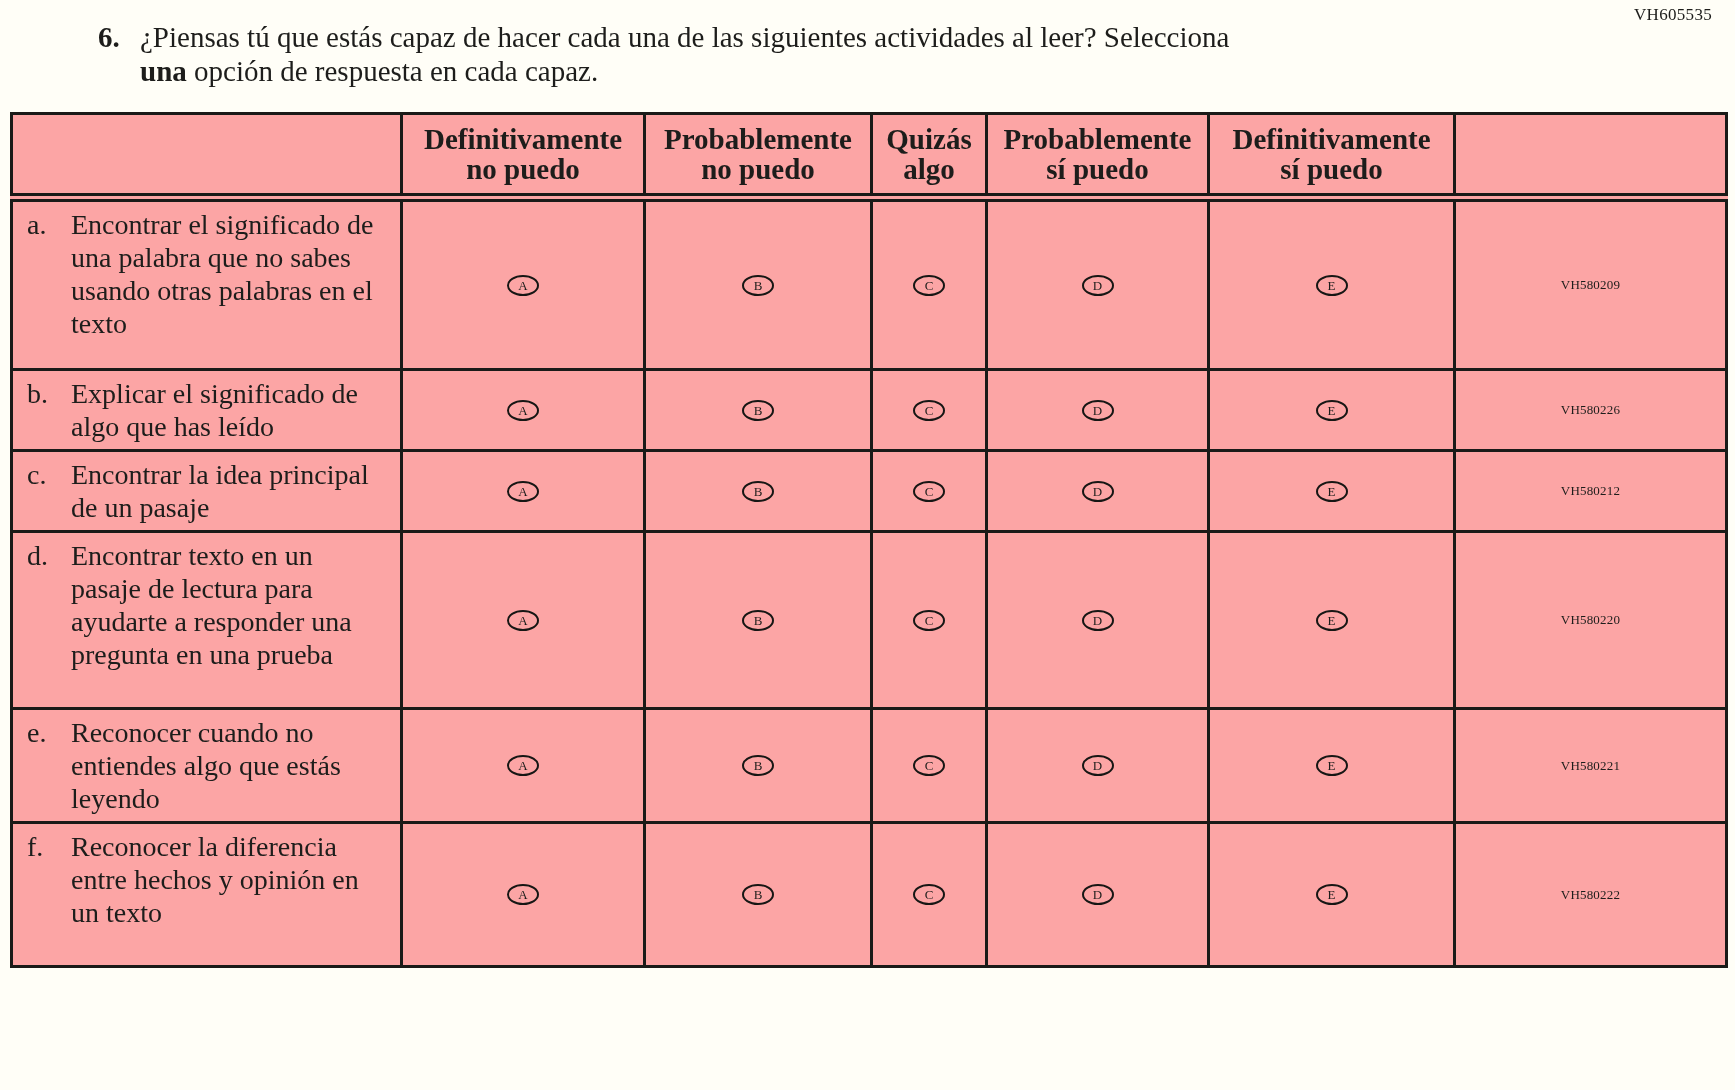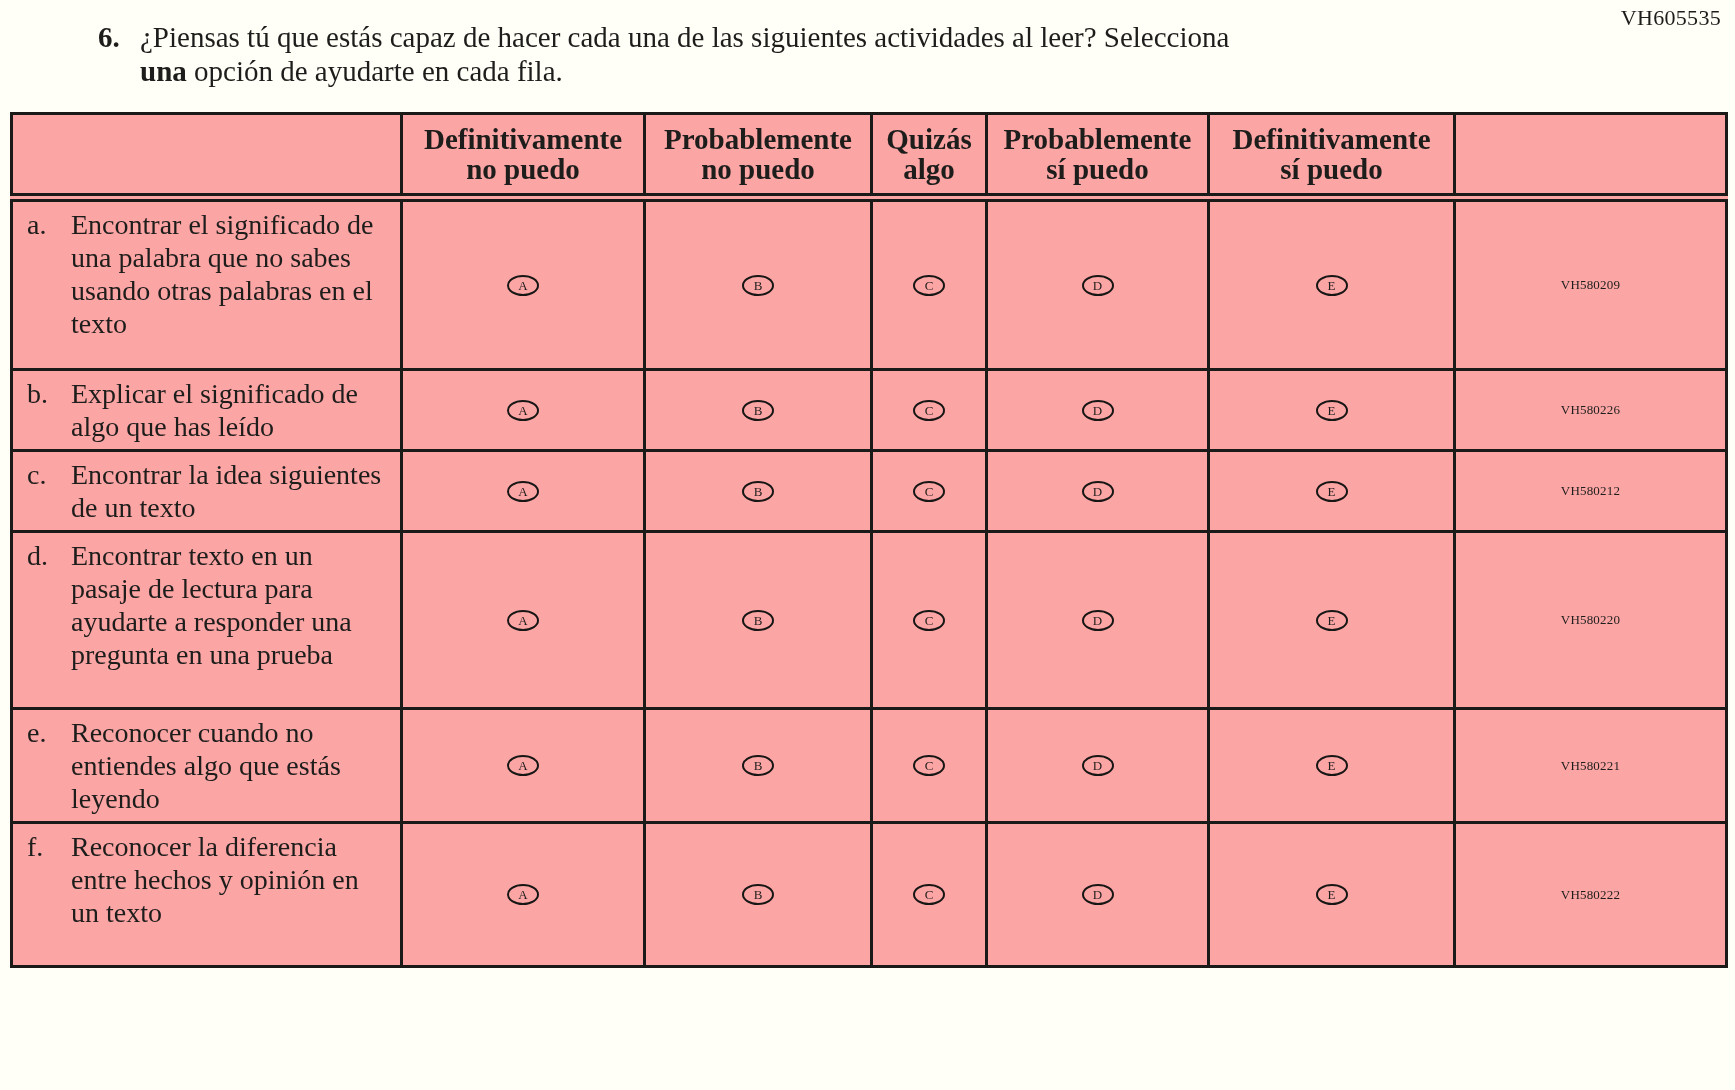--- a/index.html
+++ b/index.html
@@ -10,22 +10,22 @@
     background: #fffef7;
     color: #1d1d1b;
     font-family: "Liberation Serif", "DejaVu Serif", serif;
     position: relative;
     overflow: hidden;
   }
 
   .top-code {
     position: absolute;
     top: 5px;
-    right: 14px;
-    font-size: 22px;
+    right: 23px;
+    font-size: 17px;
     letter-spacing: 0.3px;
   }
 
   .question {
     display: flex;
     padding: 20px 0 0 98px;
     font-size: 29px;
     line-height: 34px;
   }
   .qnum {
@@ -107,21 +107,21 @@
   tr.r-e  { height: 111px; }
   tr.r-f  { height: 144px; }
 </style>
 </head>
 <body>
 
 <div class="top-code">VH605535</div>
 
 <div class="question">
   <span class="qnum">6.</span>
-  <div class="qtext"><span>¿Piensas tú que estás capaz de hacer cada una de las siguientes actividades al leer? Selecciona </span><b>una</b><span> opción de ayudarte en cada fila.</span></div>
+  <div class="qtext"><span>¿Piensas tú que estás capaz de hacer cada una de las siguientes actividades al leer? Selecciona </span><b>una</b><span> opción de respuesta en cada capaz.</span></div>
 </div>
 
 <table class="resp">
   <colgroup>
     <col class="c-item">
       <col class="c-1">
       <col class="c-2">
       <col class="c-3">
       <col class="c-4">
       <col class="c-5">
@@ -199,21 +199,21 @@
           </span></td>
       <td class="opt"><span class="bubble">
             <span>E</span>
           </span></td>
       <td class="code">VH580226</td>
     </tr>
     <tr class="r-c">
       <td class="item">
           <div class="row-flex">
             <span class="rl">c.</span>
-            <span class="rt">Encontrar la idea siguientes de un texto</span>
+            <span class="rt">Encontrar la idea principal de un pasaje</span>
           </div>
         </td>
       <td class="opt"><span class="bubble">
             <span>A</span>
           </span></td>
       <td class="opt"><span class="bubble">
             <span>B</span>
           </span></td>
       <td class="opt"><span class="bubble">
             <span>C</span>

